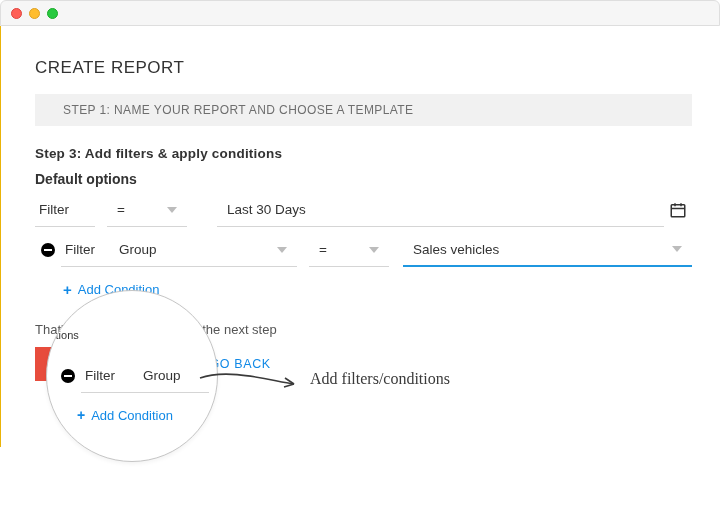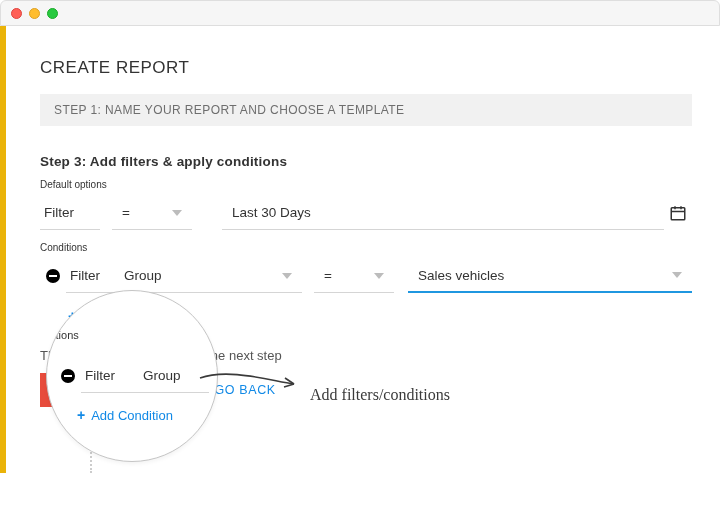--- a/index.html
+++ b/index.html
@@ -24,52 +24,53 @@
     padding-left: 10px;
     gap: 7px;
   }
   .dot { width: 11px; height: 11px; border-radius: 50%; }
   .dot.red { background: #ff5f56; border: 1px solid #e0443e; }
   .dot.yellow { background: #ffbd2e; border: 1px solid #dea123; }
   .dot.green { background: #27c93f; border: 1px solid #1aab29; }
 
   .page {
     padding: 32px 28px 0 34px;
-    border-left: 6px solid #eab308;
+    border-left: 1px solid #eab308;
   }
 
   h1 {
     font-size: 17px;
     font-weight: 500;
     letter-spacing: 0.5px;
     margin: 0 0 16px 0;
     color: #333;
   }
 
   .step-bar {
     background: #f1f1f1;
-    padding: 9px 14px;
+    padding: 9px 28px;
     font-size: 12px;
     letter-spacing: 0.4px;
     color: #6e6e6e;
     margin-bottom: 6px;
   }
 
   .step-active {
     font-weight: 700;
     font-size: 13.5px;
-    margin: 28px 0 10px 0;
+    margin: 20px 0 10px 0;
     color: #333;
     letter-spacing: 0.2px;
   }
 
   .section-label {
-    font-size: 10px;
+    font-size: 14px;
     color: #333;
     margin-bottom: 6px;
+    font-weight: bold;
   }
 
   .row {
     display: flex;
     align-items: center;
     gap: 0;
     margin-bottom: 6px;
     position: relative;
     font-size: 13.5px;
   }
@@ -223,21 +224,20 @@
         <line x1="7" y1="14" x2="7" y2="14" stroke-width="2.5"></line>
           <line x1="12" y1="14" x2="12" y2="14" stroke-width="2.5"></line>
           <line x1="17" y1="14" x2="17" y2="14" stroke-width="2.5"></line>
         <line x1="7" y1="18" x2="7" y2="18" stroke-width="2.5"></line>
           <line x1="12" y1="18" x2="12" y2="18" stroke-width="2.5"></line>
           <line x1="17" y1="18" x2="17" y2="18" stroke-width="2.5"></line>
       </svg>
     </div>
   </div>
 
-  <div class="section-label" style="margin-top:12px">Conditions</div>
 
   <div class="row">
     <div class="cell-remove">
       <span class="remove-circle"></span>
     </div>
     <div class="cell-filter" style="width:48px">Filter</div>
     <div class="cell-label-sm">
       <span>Group</span>
       <span class="caret"></span>
     </div>
@@ -283,13 +283,13 @@
       <span>Add Condition</span>
     </div>
   </div>
 </div>
 
 <svg class="arrow-svg" style="left:198px; top:360px;" width="110" height="40">
   <path d="M2 18 C 30 8, 70 20, 96 24" stroke="#3a3a3a" stroke-width="1.6" fill="none"></path>
   <path d="M96 24 l -9 -6 M96 24 l -10 3" stroke="#3a3a3a" stroke-width="1.6" fill="none"></path>
 </svg>
 
-<div class="annotation" style="left:310px; top:370px;margin-top:16px;">Add filters/conditions</div>
+<div class="annotation" style="left:310px; top:370px;">Add filters/conditions</div>
 
 </body></html>

